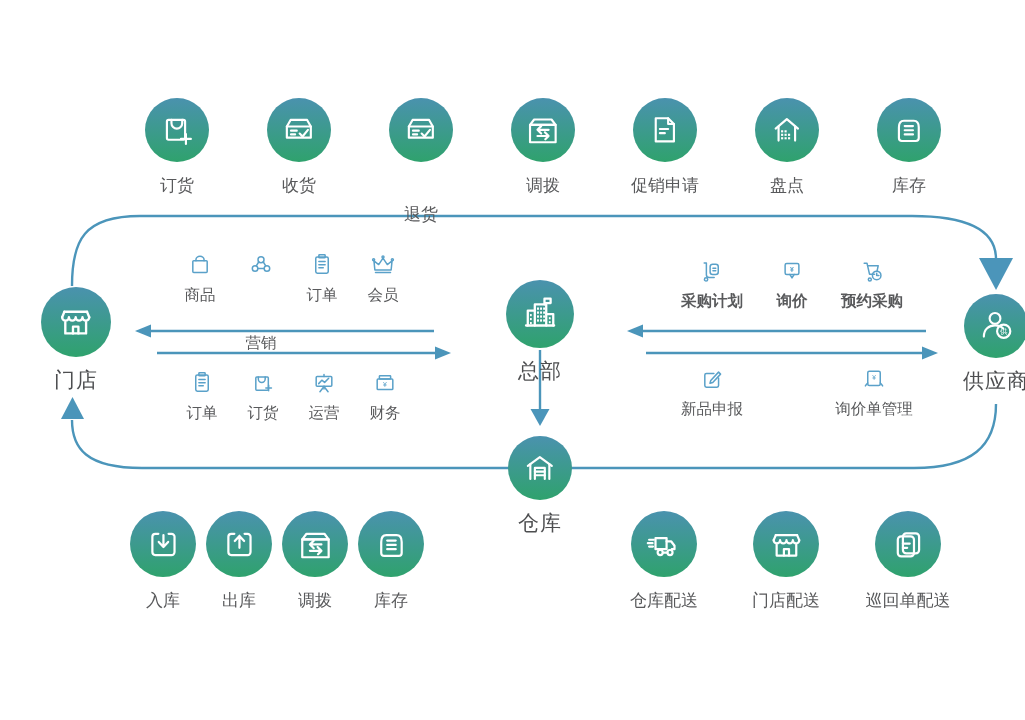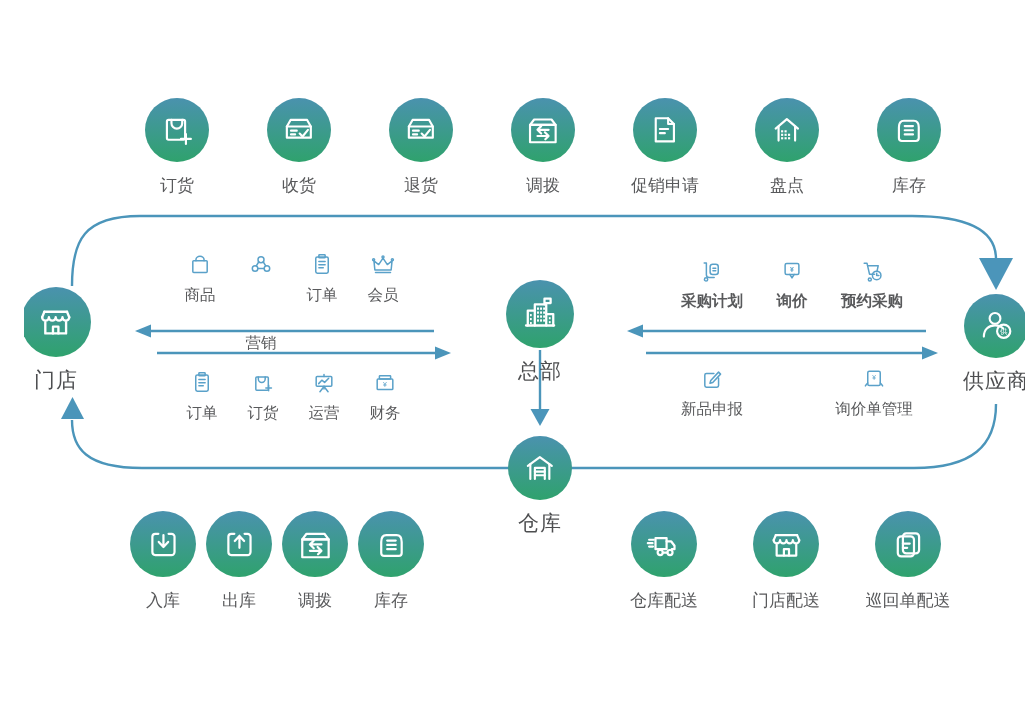--- a/index.html
+++ b/index.html
@@ -67,21 +67,21 @@
         <div class="circle" style="width:64px;height:64px;">
           <svg viewBox="0 0 48 48" fill="none" stroke="currentColor" stroke-width="2.6" stroke-linecap="round" stroke-linejoin="round">
             <path d="M14 12 h20 l4.5 8 v13.5 h-29 V20 z"></path>
             <path d="M9.5 20 h29"></path>
             <path d="M14.5 25 h7 M14.5 29.5 h5"></path>
             <path d="M25 28.5 l3.5 3.5 6.5 -8"></path>
           </svg>
         </div>
         <div class="node-label">收货</div>
       </div>
-      <div class="node" style="width: 112px;">
+      <div class="node" style="width: 112px; gap: 29px;">
         <div class="circle" style="width:64px;height:64px;">
           <svg viewBox="0 0 48 48" fill="none" stroke="currentColor" stroke-width="2.6" stroke-linecap="round" stroke-linejoin="round">
             <path d="M14 12 h20 l4.5 8 v13.5 h-29 V20 z"></path>
             <path d="M9.5 20 h29"></path>
             <path d="M14.5 25 h7 M14.5 29.5 h5"></path>
             <path d="M25 28.5 l3.5 3.5 6.5 -8"></path>
           </svg>
         </div>
         <div class="node-label">退货</div>
       </div>
@@ -350,21 +350,21 @@
           <svg viewBox="0 0 48 48" fill="none" stroke="currentColor" stroke-width="2.4" stroke-linecap="round" stroke-linejoin="round">
             <rect x="14" y="11.5" width="20" height="23" rx="2.5"></rect>
             <path d="M14 30.5 q-2.5 2.5 -3.8 4.5 M34 30.5 q2.5 2.5 3.8 4.5"></path>
             <text x="24" y="25.5" font-size="10.5" fill="currentColor" stroke="none" text-anchor="middle" font-family="Liberation Sans, sans-serif">¥</text>
           </svg>
         </div>
         <div class="mini-label">询价单管理</div>
       </div>
     </div>
 
-  <div class="entity" style="left:32px;top:287px;">
+  <div class="entity" style="left:52px;top:287px;">
     <div class="circle" style="width:70px;height:70px;">
         <svg viewBox="0 0 48 48" fill="none" stroke="currentColor" stroke-width="2.6" stroke-linecap="round" stroke-linejoin="round">
           <path d="M11.5 13 h25"></path>
           <path d="M9 19 l2.5 -6 M39 19 l-2.5 -6"></path>
           <path d="M9 19 a3.75 3.75 0 0 0 7.5 0 M16.5 19 a3.75 3.75 0 0 0 7.5 0 M24 19 a3.75 3.75 0 0 0 7.5 0 M31.5 19 a3.75 3.75 0 0 0 7.5 0"></path>
           <path d="M12.5 24.5 V37 h23 V24.5"></path>
           <path d="M21 37 v-7.5 h6 V37"></path>
         </svg>
       </div>
     <div class="entity-label">门店</div>

